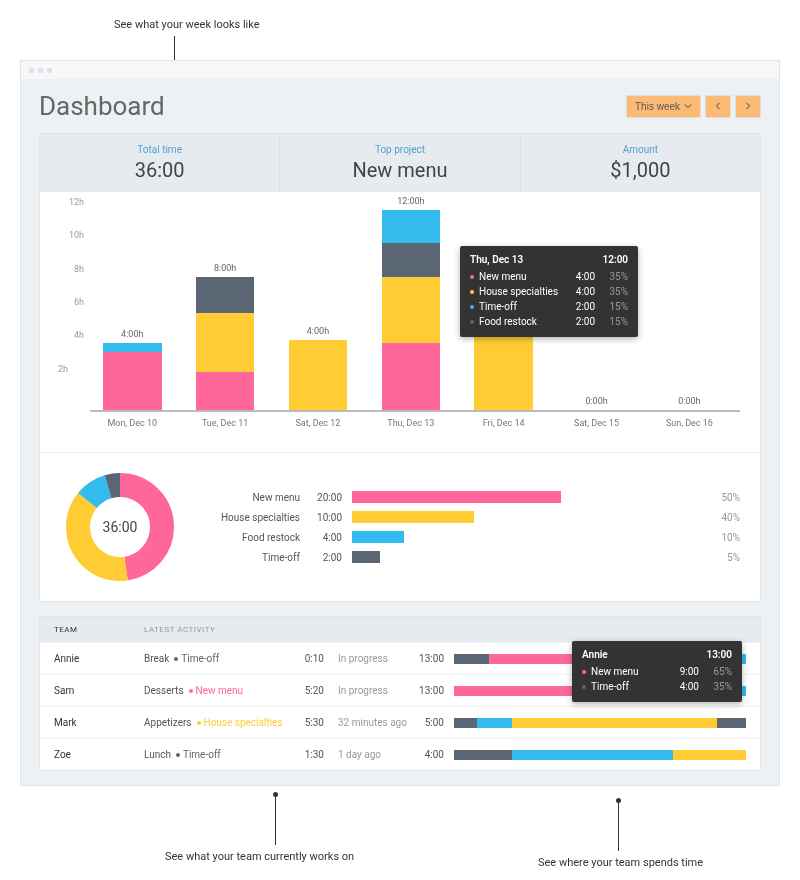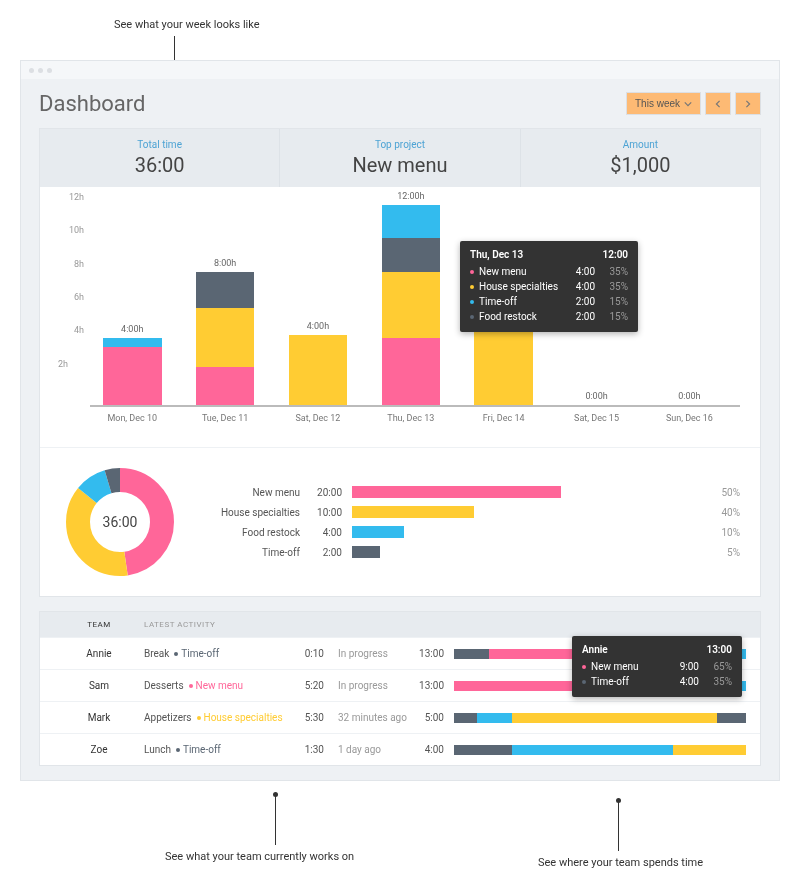--- a/index.html
+++ b/index.html
@@ -4,21 +4,21 @@
 <style>
 * { box-sizing: border-box; margin: 0; padding: 0; }
 body { font-family: -apple-system, BlinkMacSystemFont, "Segoe UI", Roboto, sans-serif; background: #fff; width: 800px; height: 880px; position: relative; overflow: hidden; }
 .annotation { position: absolute; font-size: 11px; color: #333; }
 .annotation .line { position: absolute; background: #333; }
 .annotation .dot { position: absolute; width: 5px; height: 5px; border-radius: 50%; background: #333; }
 .window { position: absolute; left: 20px; top: 60px; width: 760px; background: #eef1f4; border: 1px solid #e1e5e9; }
 .titlebar { height: 18px; background: #f5f7f9; display: flex; align-items: center; padding-left: 8px; gap: 4px; }
 .titlebar span { width: 5px; height: 5px; border-radius: 50%; background: #dcdfe3; }
 .header { display: flex; align-items: center; justify-content: space-between; padding: 12px 18px; }
-.header h1 { font-size: 22px; font-weight: 400; color: #666; }
+.header h1 { font-size: 26px; font-weight: 400; color: #666; }
 .header .controls { display: flex; gap: 4px; }
 .ctrl-btn { background: #fdba74; border: 1px solid #dcdfe3; font-size: 10px; color: #555; padding: 5px 8px; display: flex; align-items: center; gap: 4px; cursor: pointer; }
 .ctrl-btn svg { width: 8px; height: 8px; }
 .panel { margin: 0 18px 14px; background: #fff; border: 1px solid #e1e5e9; }
 .stats { display: flex; background: #e7ebef; }
 .stat { flex: 1; text-align: center; padding: 10px; border-right: 1px solid #dde2e7; }
 .stat:last-child { border-right: none; }
 .stat .lbl { font-size: 10px; color: #4da3d4; margin-bottom: 3px; }
 .stat .val { font-size: 20px; color: #444; }
 .chart-area { position: relative; padding: 20px 10px 8px; height: 260px; }
@@ -43,21 +43,21 @@
 .proj-rows { flex: 1; display: flex; flex-direction: column; justify-content: center; gap: 8px; }
 .proj-row { display: flex; align-items: center; gap: 10px; font-size: 10px; }
 .proj-row .nm { width: 100px; text-align: right; color: #555; }
 .proj-row .hr { width: 32px; text-align: right; color: #555; }
 .proj-row .bar-track { flex: 1; height: 12px; position: relative; }
 .proj-row .bar-fill { height: 100%; }
 .proj-row .pct { width: 30px; text-align: right; color: #999; }
 .team-table { margin: 0 18px 14px; background: #fff; border: 1px solid #e1e5e9; font-size: 10px; position: relative; }
 .team-head { display: flex; padding: 8px 14px; background: #e7ebef; font-size: 8px; text-transform: uppercase; color: #999; letter-spacing: 0.5px; }
 .trow { display: flex; align-items: center; padding: 10px 14px; border-top: 1px solid #eef1f4; }
-.tc1 { width: 90px; color: #333; text-align: center; }
+.tc1 { width: 90px; color: #333; }
 .tc2 { width: 140px; }
 .tc3 { width: 40px; text-align: right; color: #555; }
 .tc4 { width: 90px; padding-left: 14px; color: #999; }
 .tc5 { width: 40px; text-align: right; color: #555; padding-right: 10px; }
 .tc6 { flex: 1; display: flex; height: 10px; }
 .tc2 .sw { display: inline-block; width: 4px; height: 4px; border-radius: 50%; vertical-align: middle; margin: 0 3px 0 5px; }
 </style>
 </head>
 <body>
 

